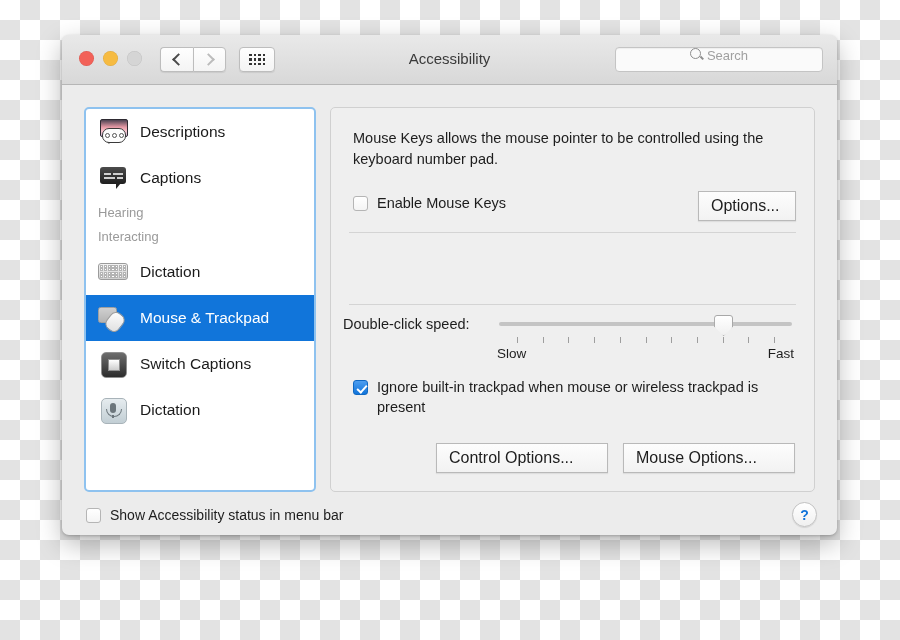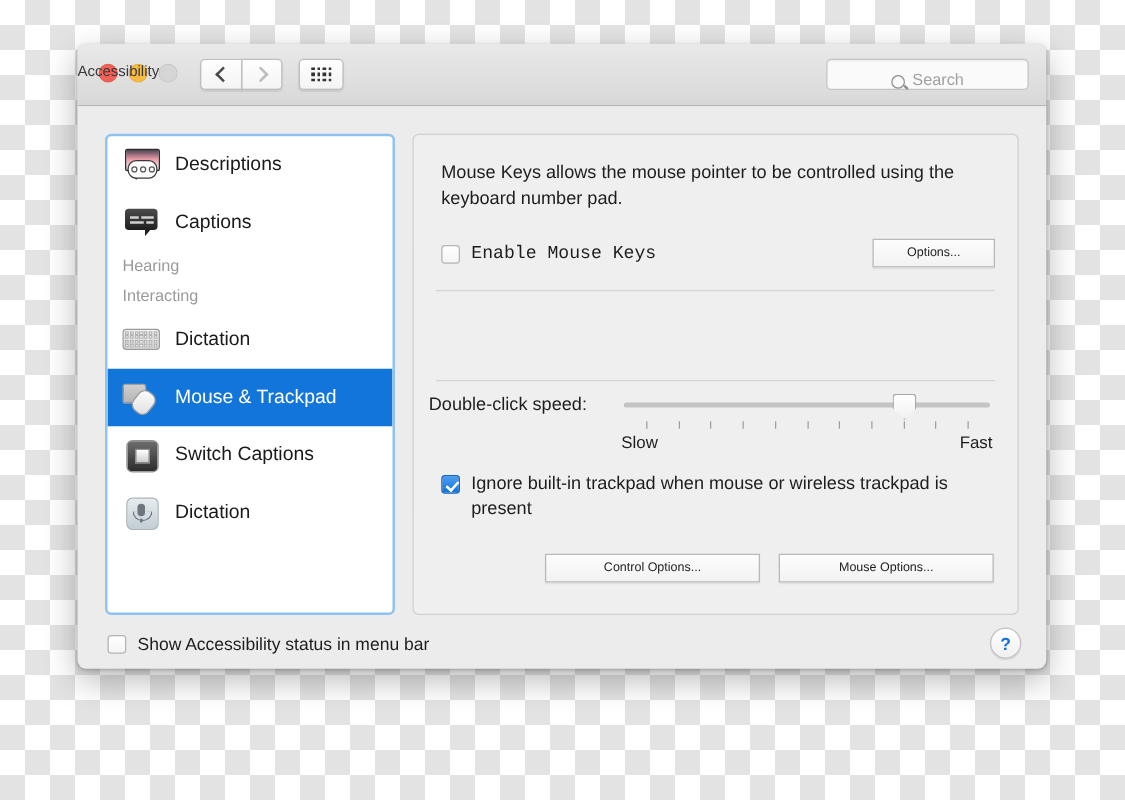--- a/index.html
+++ b/index.html
@@ -73,38 +73,38 @@
   .chev { width: 7px; height: 7px; border-left: 2px solid #4a4a4a; border-bottom: 2px solid #4a4a4a; }
   #nav-back .chev { transform: rotate(45deg); margin-left: 3px; }
   #nav-forward .chev { transform: rotate(-135deg); margin-right: 3px; border-color: #bcbcbc; }
 
   .dotgrid { display: grid; grid-template-columns: repeat(4, 2.5px); grid-gap: 2px; }
   .dotgrid i { display:block; width: 2.5px; height: 2.5px; background: #343434; }
 
   #win-title {
     position: absolute;
     left: 0; right: 0; top: 15px;
-    text-align: left;
-    font-size: 12px;
+    text-align: center;
+    font-size: 15px;
     color: #3a3a3a;
   }
 
   #searchfield {
     position: absolute;
     right: 14px;
     top: 12px;
-    width: 162px;
+    width: 208px;
     height: 25px;
     background: #fafafa;
     border: 1px solid #c4c4c4;
     border-radius: 4px;
     box-shadow: inset 0 1px 1px rgba(0,0,0,0.05);
     box-sizing: border-box;
     display: flex;
-    align-items: flex-end;
+    align-items: flex-start;
     justify-content: center;
     margin-left: 10px;
   }
   #searchfield .mag {
     width: 9px; height: 9px;
     border: 1.5px solid #8d8d8d;
     border-radius: 50%;
     position: relative;
     margin-right: 6px;
   }
@@ -305,34 +305,33 @@
     border: solid #fff;
     border-width: 0 2px 2px 0;
     transform: rotate(42deg);
   }
 
   #enable-row {
     position: absolute;
     left: 22px; top: 87px;
     display: flex; align-items: center;
   }
-  #enable-row .lbl { font-size: 14.5px; color: #1d1d1d; margin-left: 9px; font-family: Liberation Mono, monospace; }
+  #enable-row .lbl { font-size: 14.5px; color: #1d1d1d; margin-left: 9px; }
 
   .btn {
     background: linear-gradient(to bottom,#fdfdfd,#f2f2f2);
     border: 1px solid #b9b9b9;
     border-radius: 0;
     box-shadow: 0 1px 1px rgba(0,0,0,0.07);
-    font-size: 10px;
+    font-size: 16px;
     color: #1d1d1d;
     padding: 5px 12px;
     box-sizing: border-box;
     cursor: default;
     white-space: nowrap;
-    text-align: center;
   }
   #options-btn { position: absolute; right: 18px; top: 83px; width: 98px; }
 
   
   #dcs-label {
     position: absolute; left: 12px; top: 208px;
     font-size: 14.5px; color: #1d1d1d;
   }
   #slider-wrap { position: absolute; left: 168px; top: 205px; width: 293px; }
   #slider-track {

